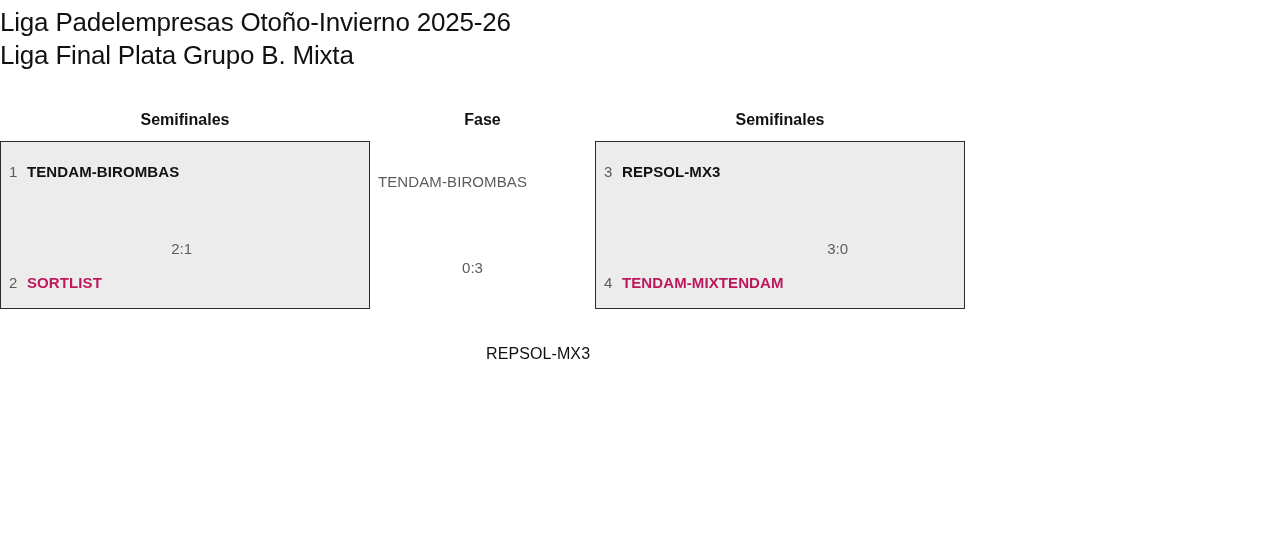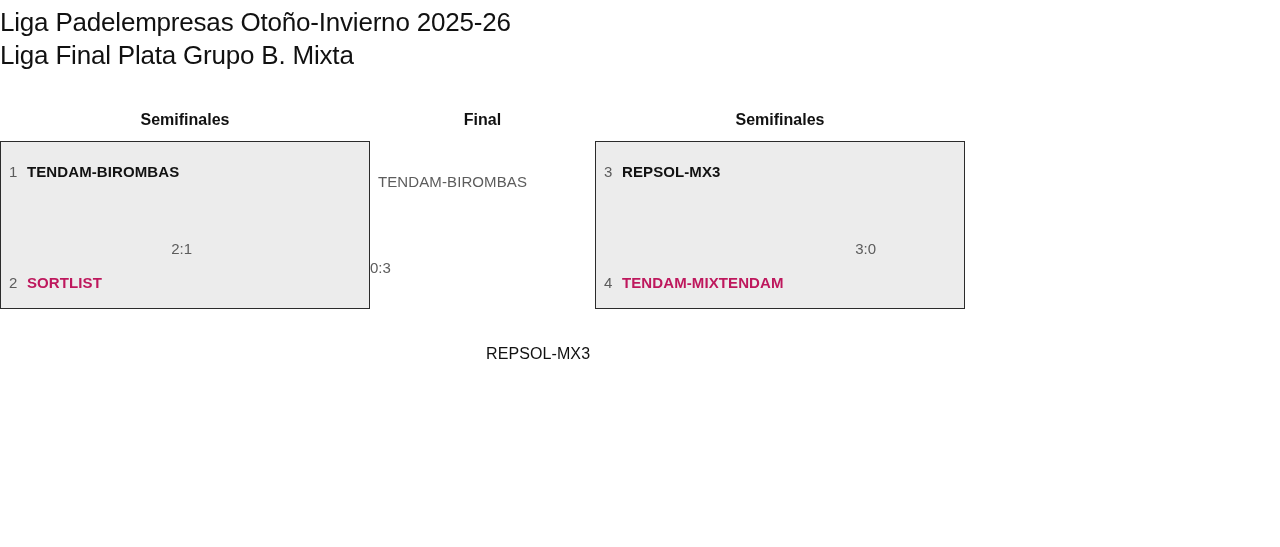--- a/index.html
+++ b/index.html
@@ -99,21 +99,21 @@
     right: 0;
     width: 100%;
     padding-right: 177px;
     box-sizing: border-box;
     text-align: right;
     font-size: 15px;
     color: #5c5c5c;
     white-space: nowrap;
     margin-top: 24px;
   }
-  #match-box-right .match-score { padding-right: 88px; }
+  #match-box-right .match-score { padding-right: 116px; }
 
   
   #final-column {
     position: absolute;
     left: 370px;
     top: 141px;
     width: 225px;
     height: 168px;
   }
   #final-competitor-top {
@@ -121,26 +121,26 @@
     left: 8px;
     top: 32px;
     font-size: 15px;
     color: #5c5c5c;
     font-weight: 400;
     letter-spacing: 0.1px;
     white-space: nowrap;
   }
   #final-score {
     position: absolute;
-    left: 0;
+    left: 17px;
     top: 118px;
     width: 100%;
     padding-right: 54px;
     box-sizing: border-box;
-    text-align: left;
+    text-align: center;
     font-size: 15px;
     color: #5c5c5c;
     white-space: nowrap;
   }
   #champion {
     position: absolute;
     left: 486px;
     top: 343px;
     font-size: 16px;
     line-height: 21px;
@@ -153,21 +153,21 @@
 </head>
 <body>
 
 <div id="tournament-title">
   <span class="title-line">Liga Padelempresas Otoño-Invierno 2025-26</span>
   <span class="title-line">Liga Final Plata Grupo B. Mixta</span>
 </div>
 
 <div class="round-header" id="round-header-left">Semifinales</div>
 
-<div class="round-header" id="round-header-final">Final</div>
+<div class="round-header" id="round-header-final">Fase</div>
 
 <div class="round-header" id="round-header-right">Semifinales</div>
 
 <div class="match-box" id="match-box-left">
 
   <div class="competitor slot-top is-winner">
     <span class="seed">1</span>
     <span class="competitor-name">TENDAM-BIROMBAS</span>
   </div>
 

